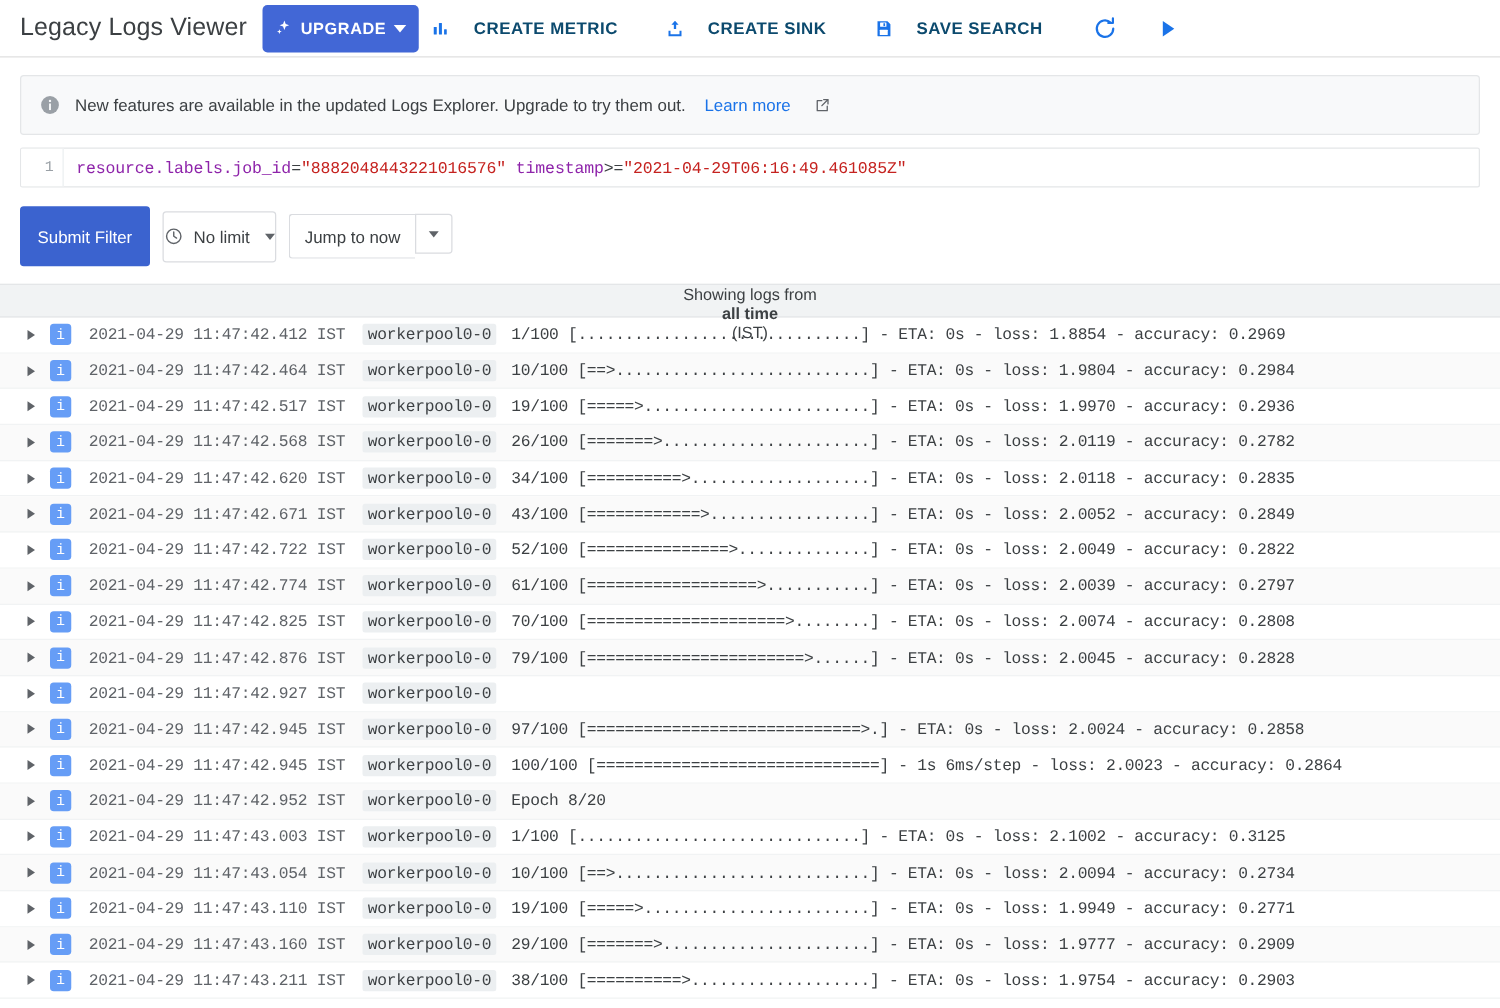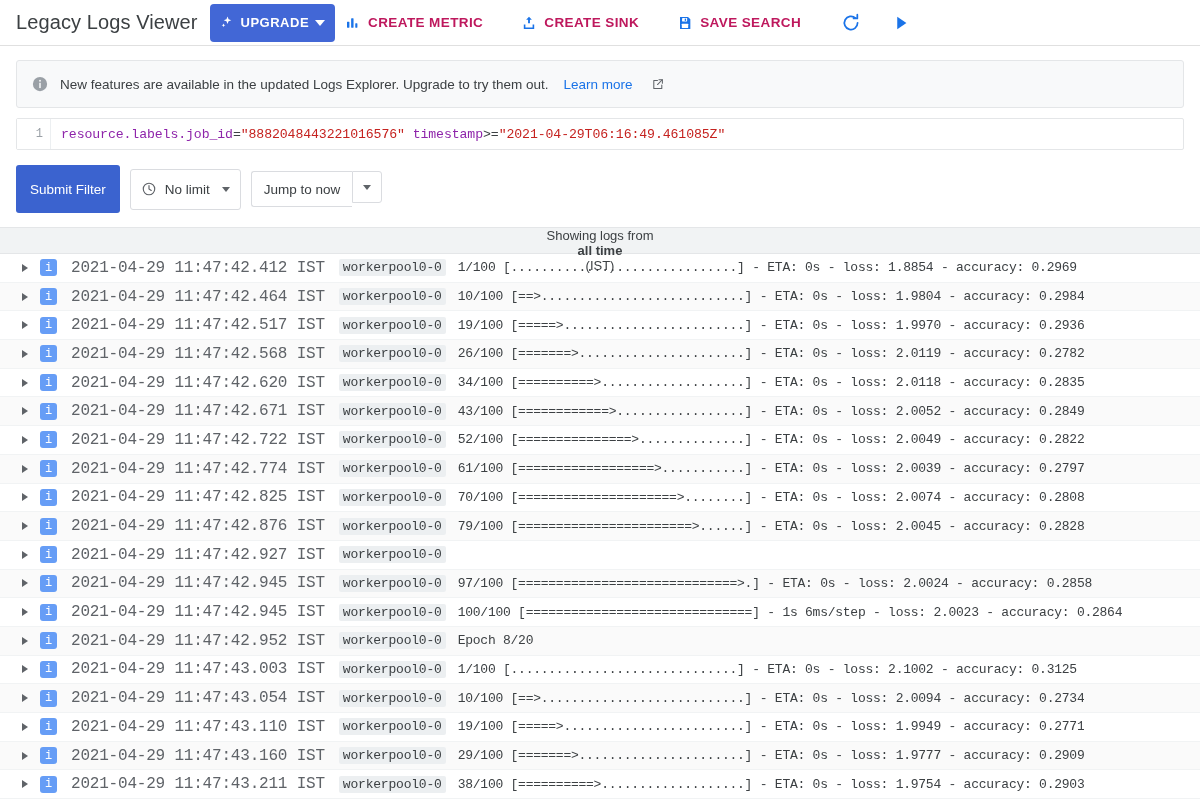--- a/index.html
+++ b/index.html
@@ -42,22 +42,22 @@
     padding: 0 10px;
     font-size: 13px;
     font-weight: 600;
     letter-spacing: .5px;
     cursor: pointer;
     font-family: "Liberation Sans", sans-serif;
   }
   .tb-action {
     display: inline-flex;
     align-items: center;
-    gap: 7px;
-    color: #be185d;
+    gap: 18px;
+    color: #0c4a6e;
     font-size: 13.5px;
     font-weight: 600;
     letter-spacing: .4px;
     cursor: pointer;
     background: none;
     border: none;
     padding: 6px 10px;
     font-family: "Liberation Sans", sans-serif;
   }
   .tb-action:first-of-type { margin-left: 26px; }
@@ -146,21 +146,21 @@
     padding: 0 14px;
     font-size: 13.5px;
     cursor: pointer;
     font-family: "Liberation Sans", sans-serif;
   }
   .sel-btn {
     display: inline-flex;
     align-items: center;
     gap: 8px;
     height: 41px;
-    padding: 0 10px;
+    padding: 0 0;
     border: 1px solid #dadce0;
     border-radius: 3px;
     background: #fff;
     color: #3c4043;
     font-size: 13.5px;
     cursor: pointer;
     font-family: "Liberation Sans", sans-serif;
   }
   .split-group { display: inline-flex; }
   .split-main {
@@ -246,21 +246,21 @@
     font-family: "Liberation Mono", monospace;
     font-size: 12px;
     display: flex;
     align-items: center;
     justify-content: center;
     flex: 0 0 auto;
     margin-right: 14px;
   }
   .ts {
     font-family: "Liberation Mono", monospace;
-    font-size: 16px;
+    font-size: 13px;
     color: #5f6368;
     flex: 0 0 auto;
     margin-right: 14px;
     letter-spacing: -0.2px;
   }
   .res {
     font-family: "Liberation Mono", monospace;
     font-size: 13px;
     color: #3c4043;
     background: #eceff1;

